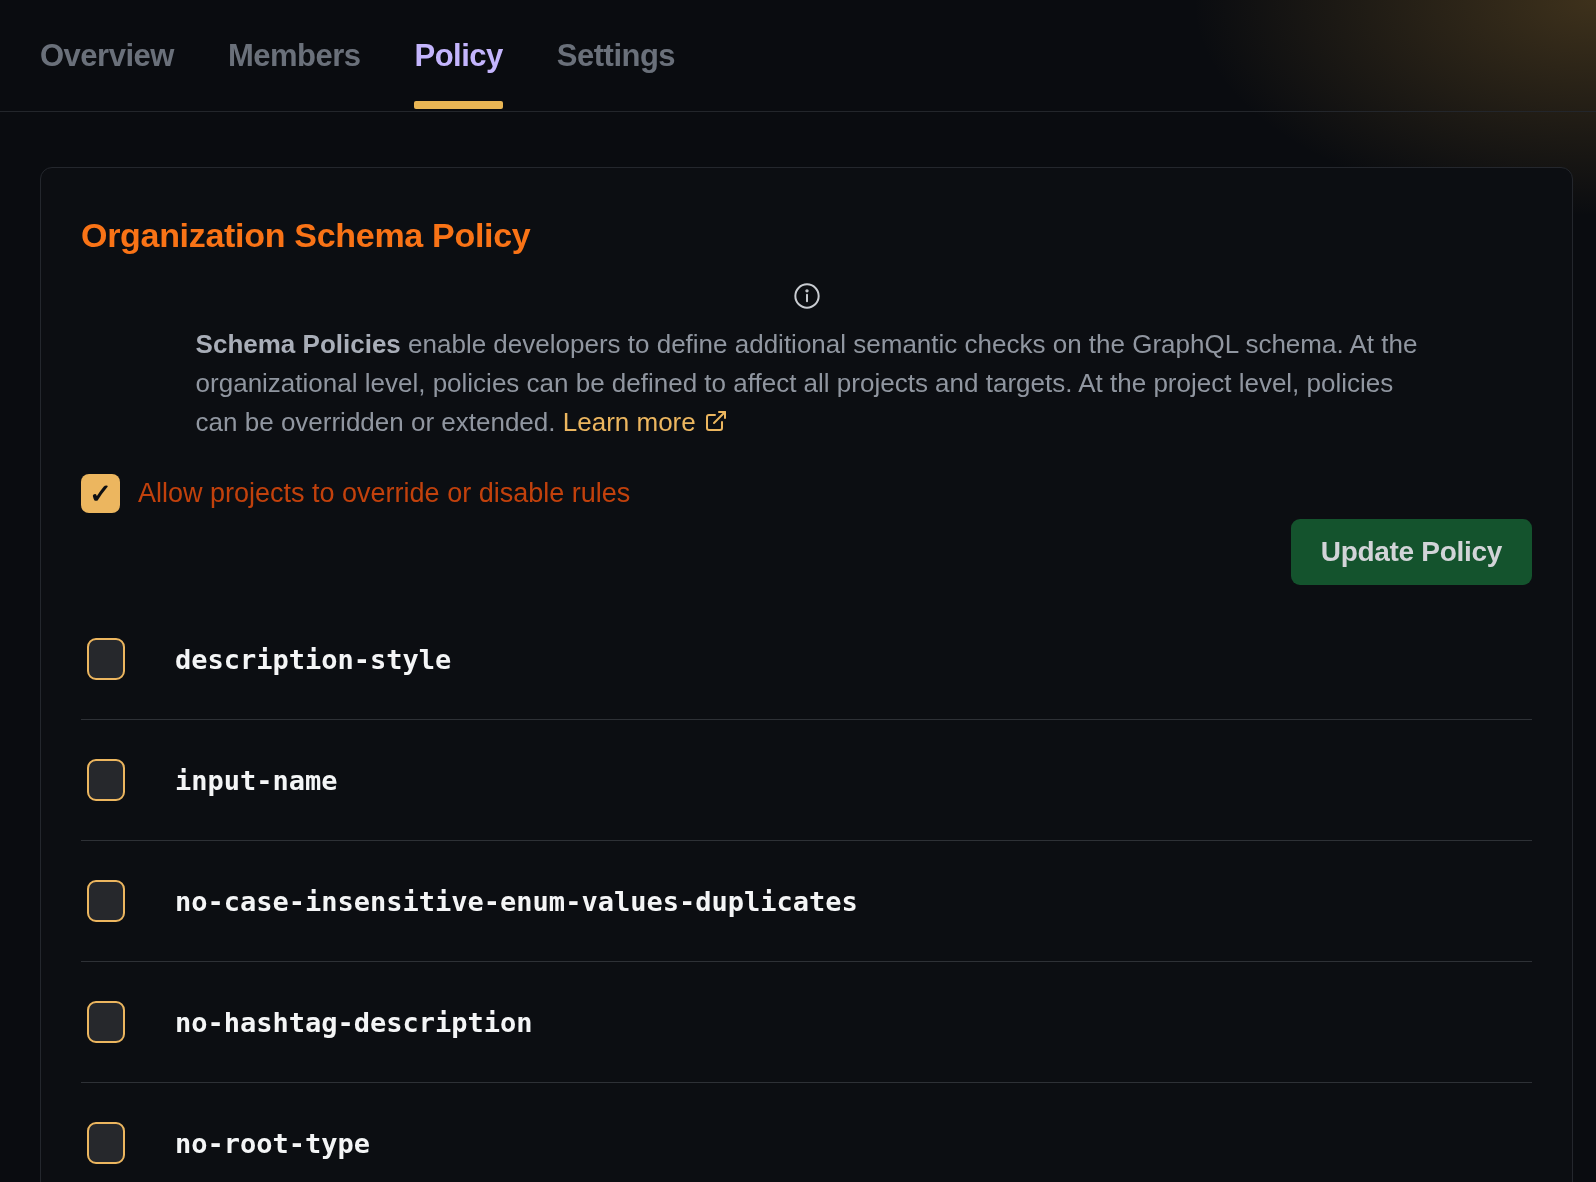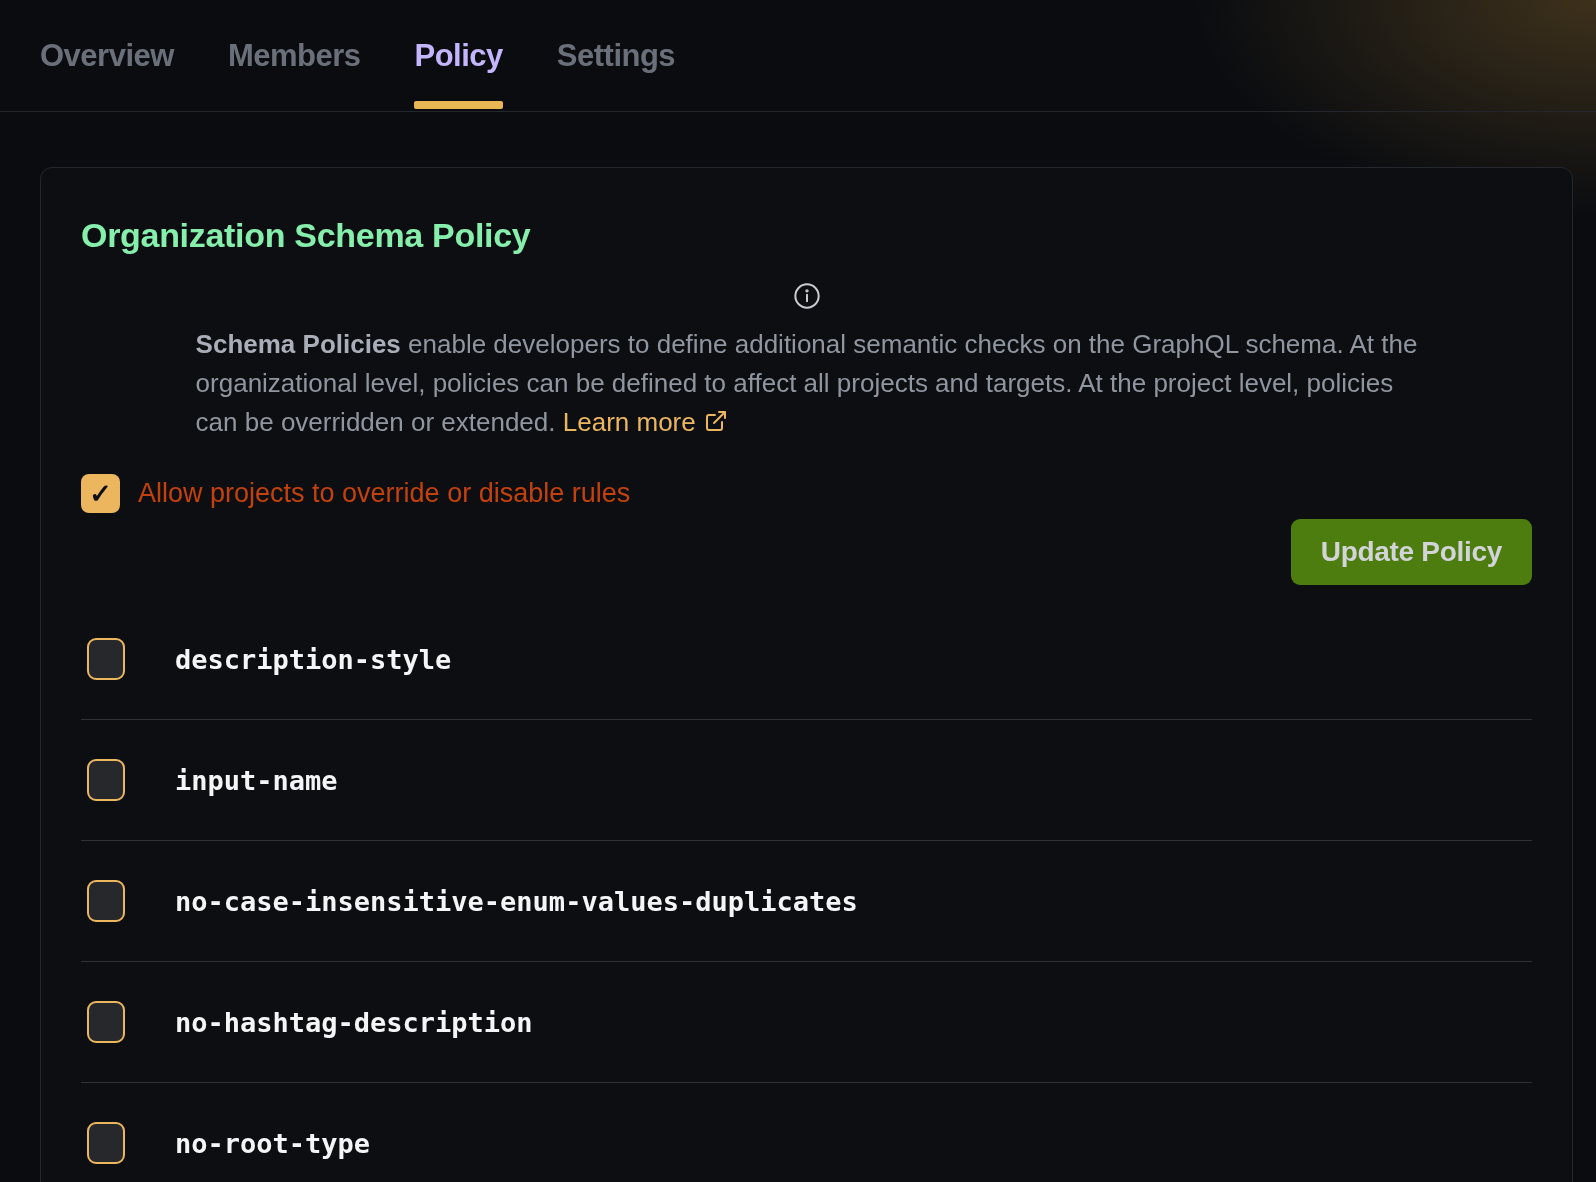--- a/index.html
+++ b/index.html
@@ -56,21 +56,21 @@
     height: 1100px;
     background: #0c0e12;
     border: 1px solid #24272d;
     border-radius: 12px;
     padding: 48px 40px 0 40px;
   }
   .card-title {
     font-size: 34px;
     font-weight: 700;
     letter-spacing: -0.3px;
-    color: #86efac;
+    color: #f97316;
   }
 
   .description {
     display: flex;
     align-items: center;
     gap: 15px;
     margin-top: 27px;
     color: #9096a0;
     font-size: 26px;
     line-height: 39px;
@@ -116,21 +116,21 @@
     cursor: pointer;
   }
 
   
   .button-row {
     display: flex;
     justify-content: flex-end;
     margin-top: 6px;
   }
   .update-btn {
-    background: #4d7c0f;
+    background: #14532d;
     color: #d2d4d8;
     border: none;
     border-radius: 9px;
     font-family: "Liberation Sans", sans-serif;
     font-size: 28px;
     font-weight: 700;
     letter-spacing: -0.3px;
     padding: 17px 30px;
     cursor: pointer;
   }

